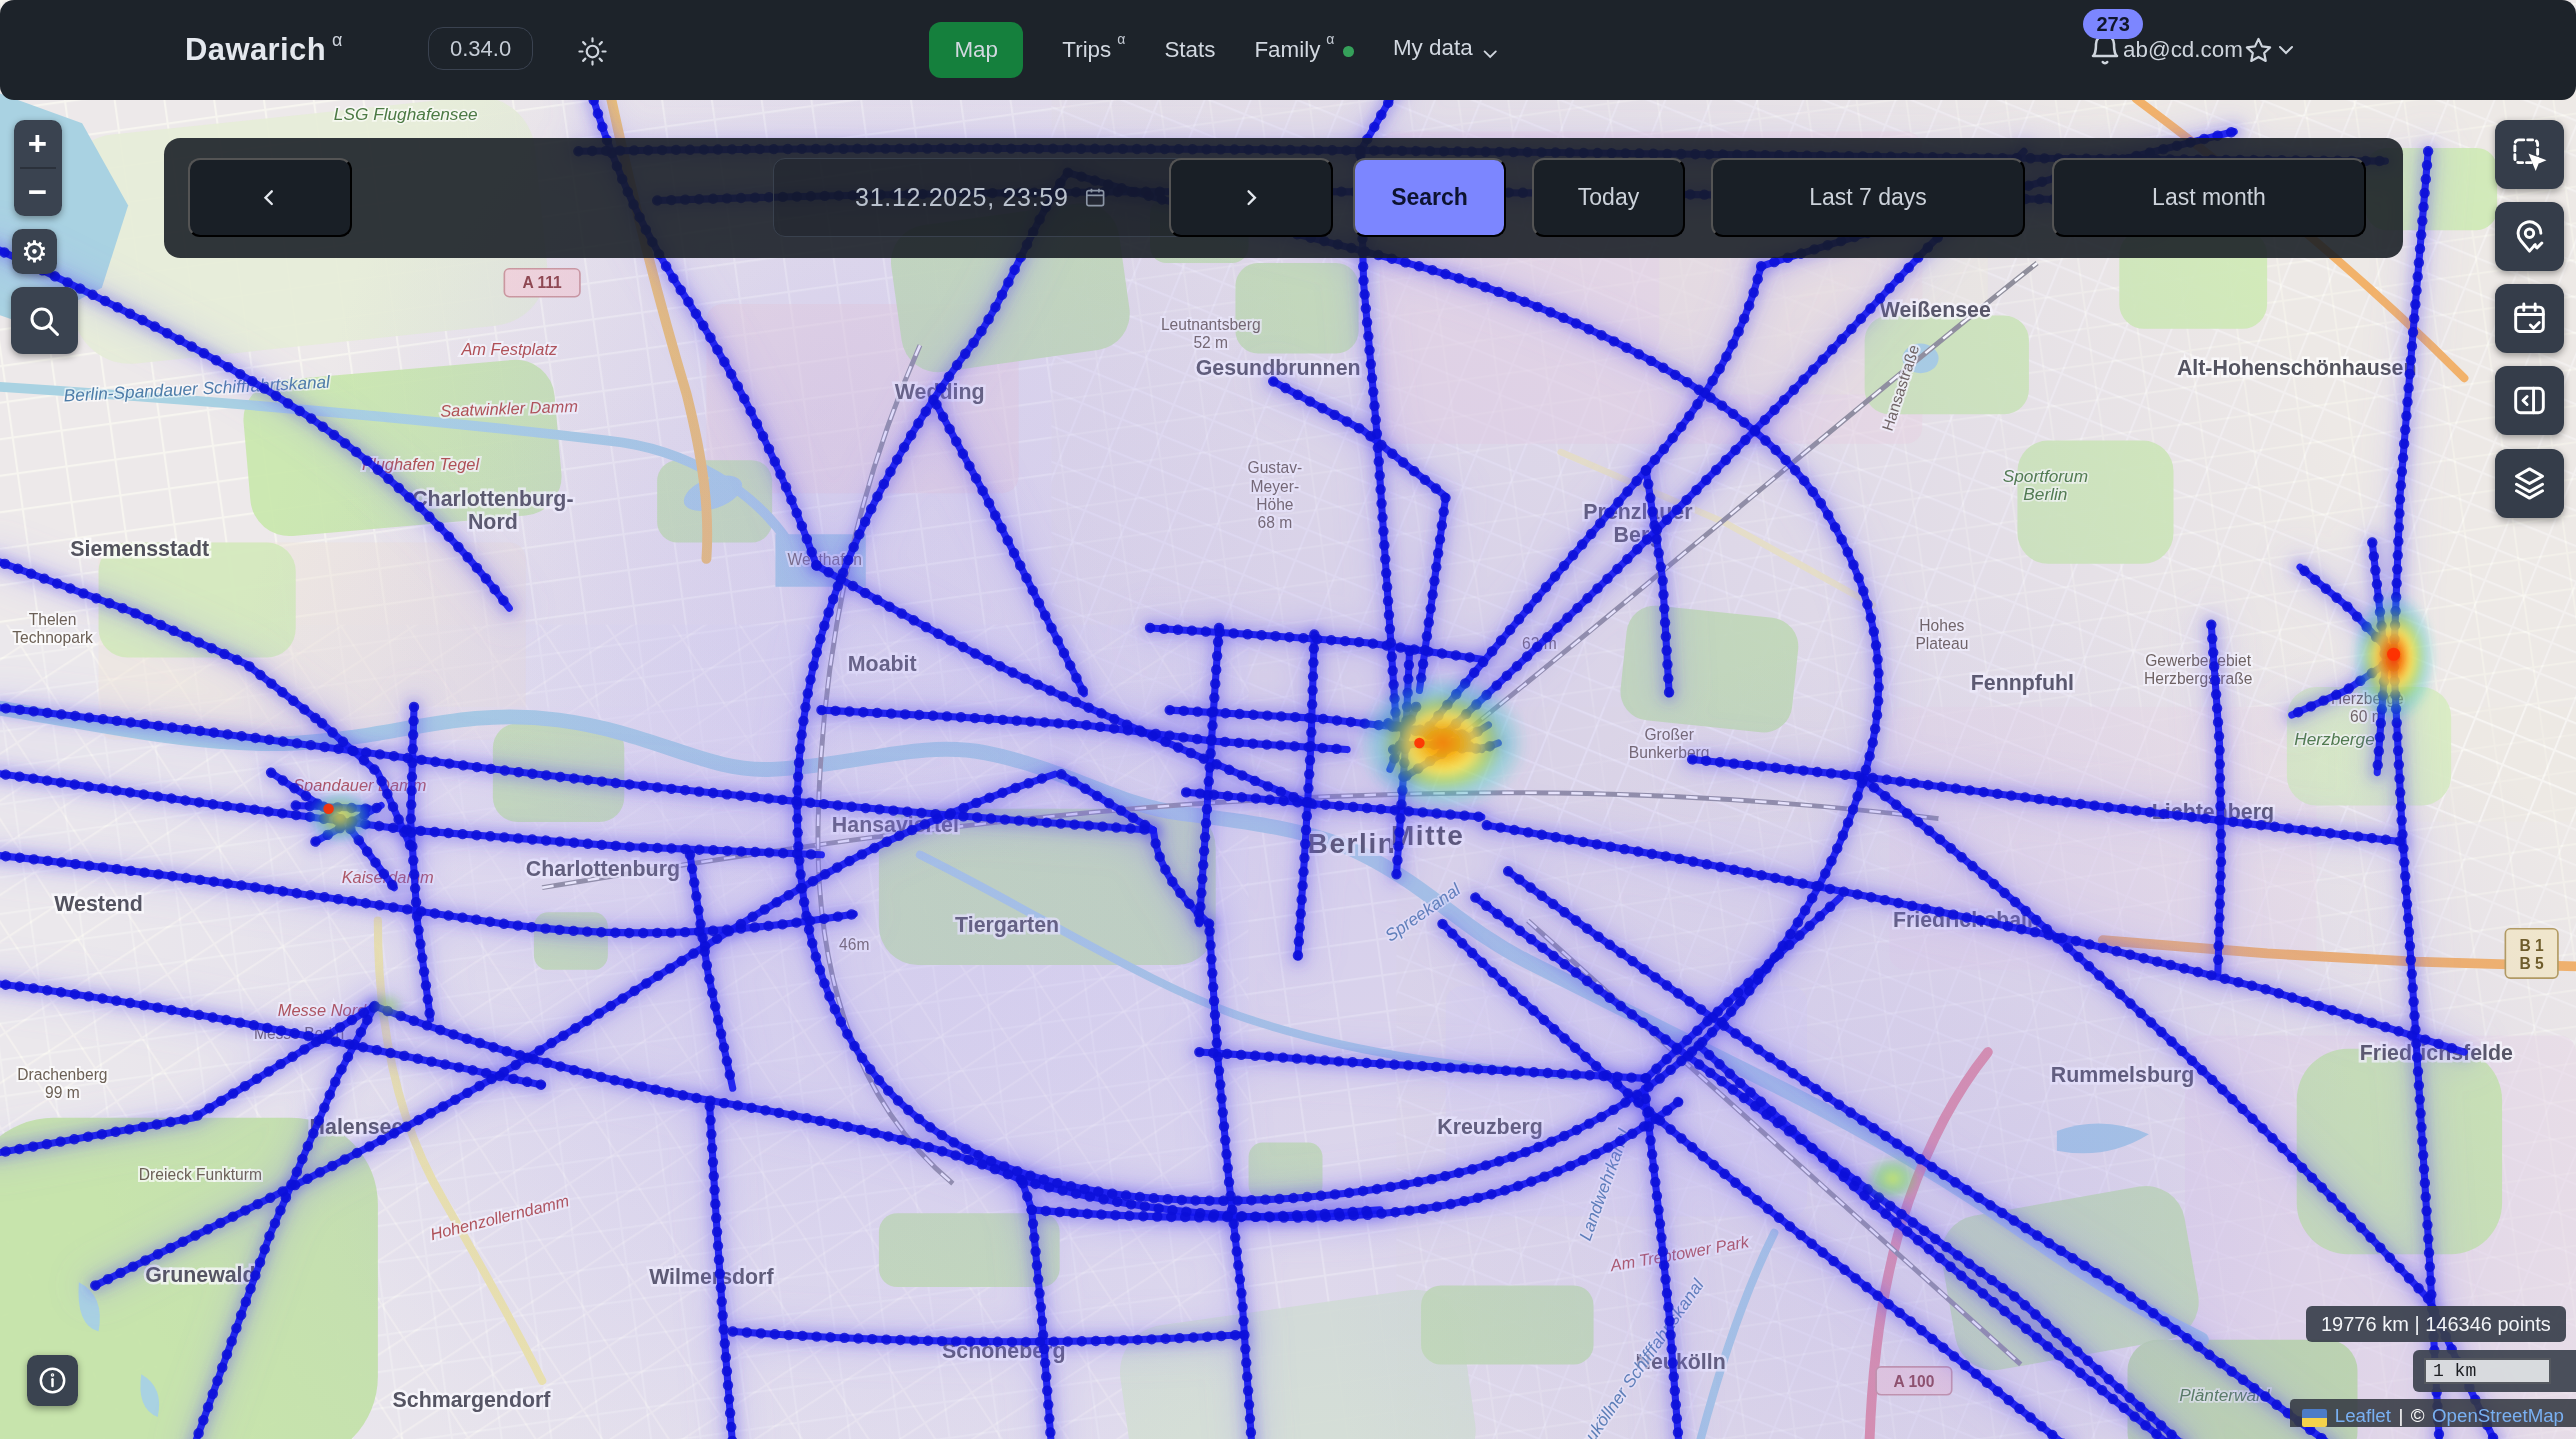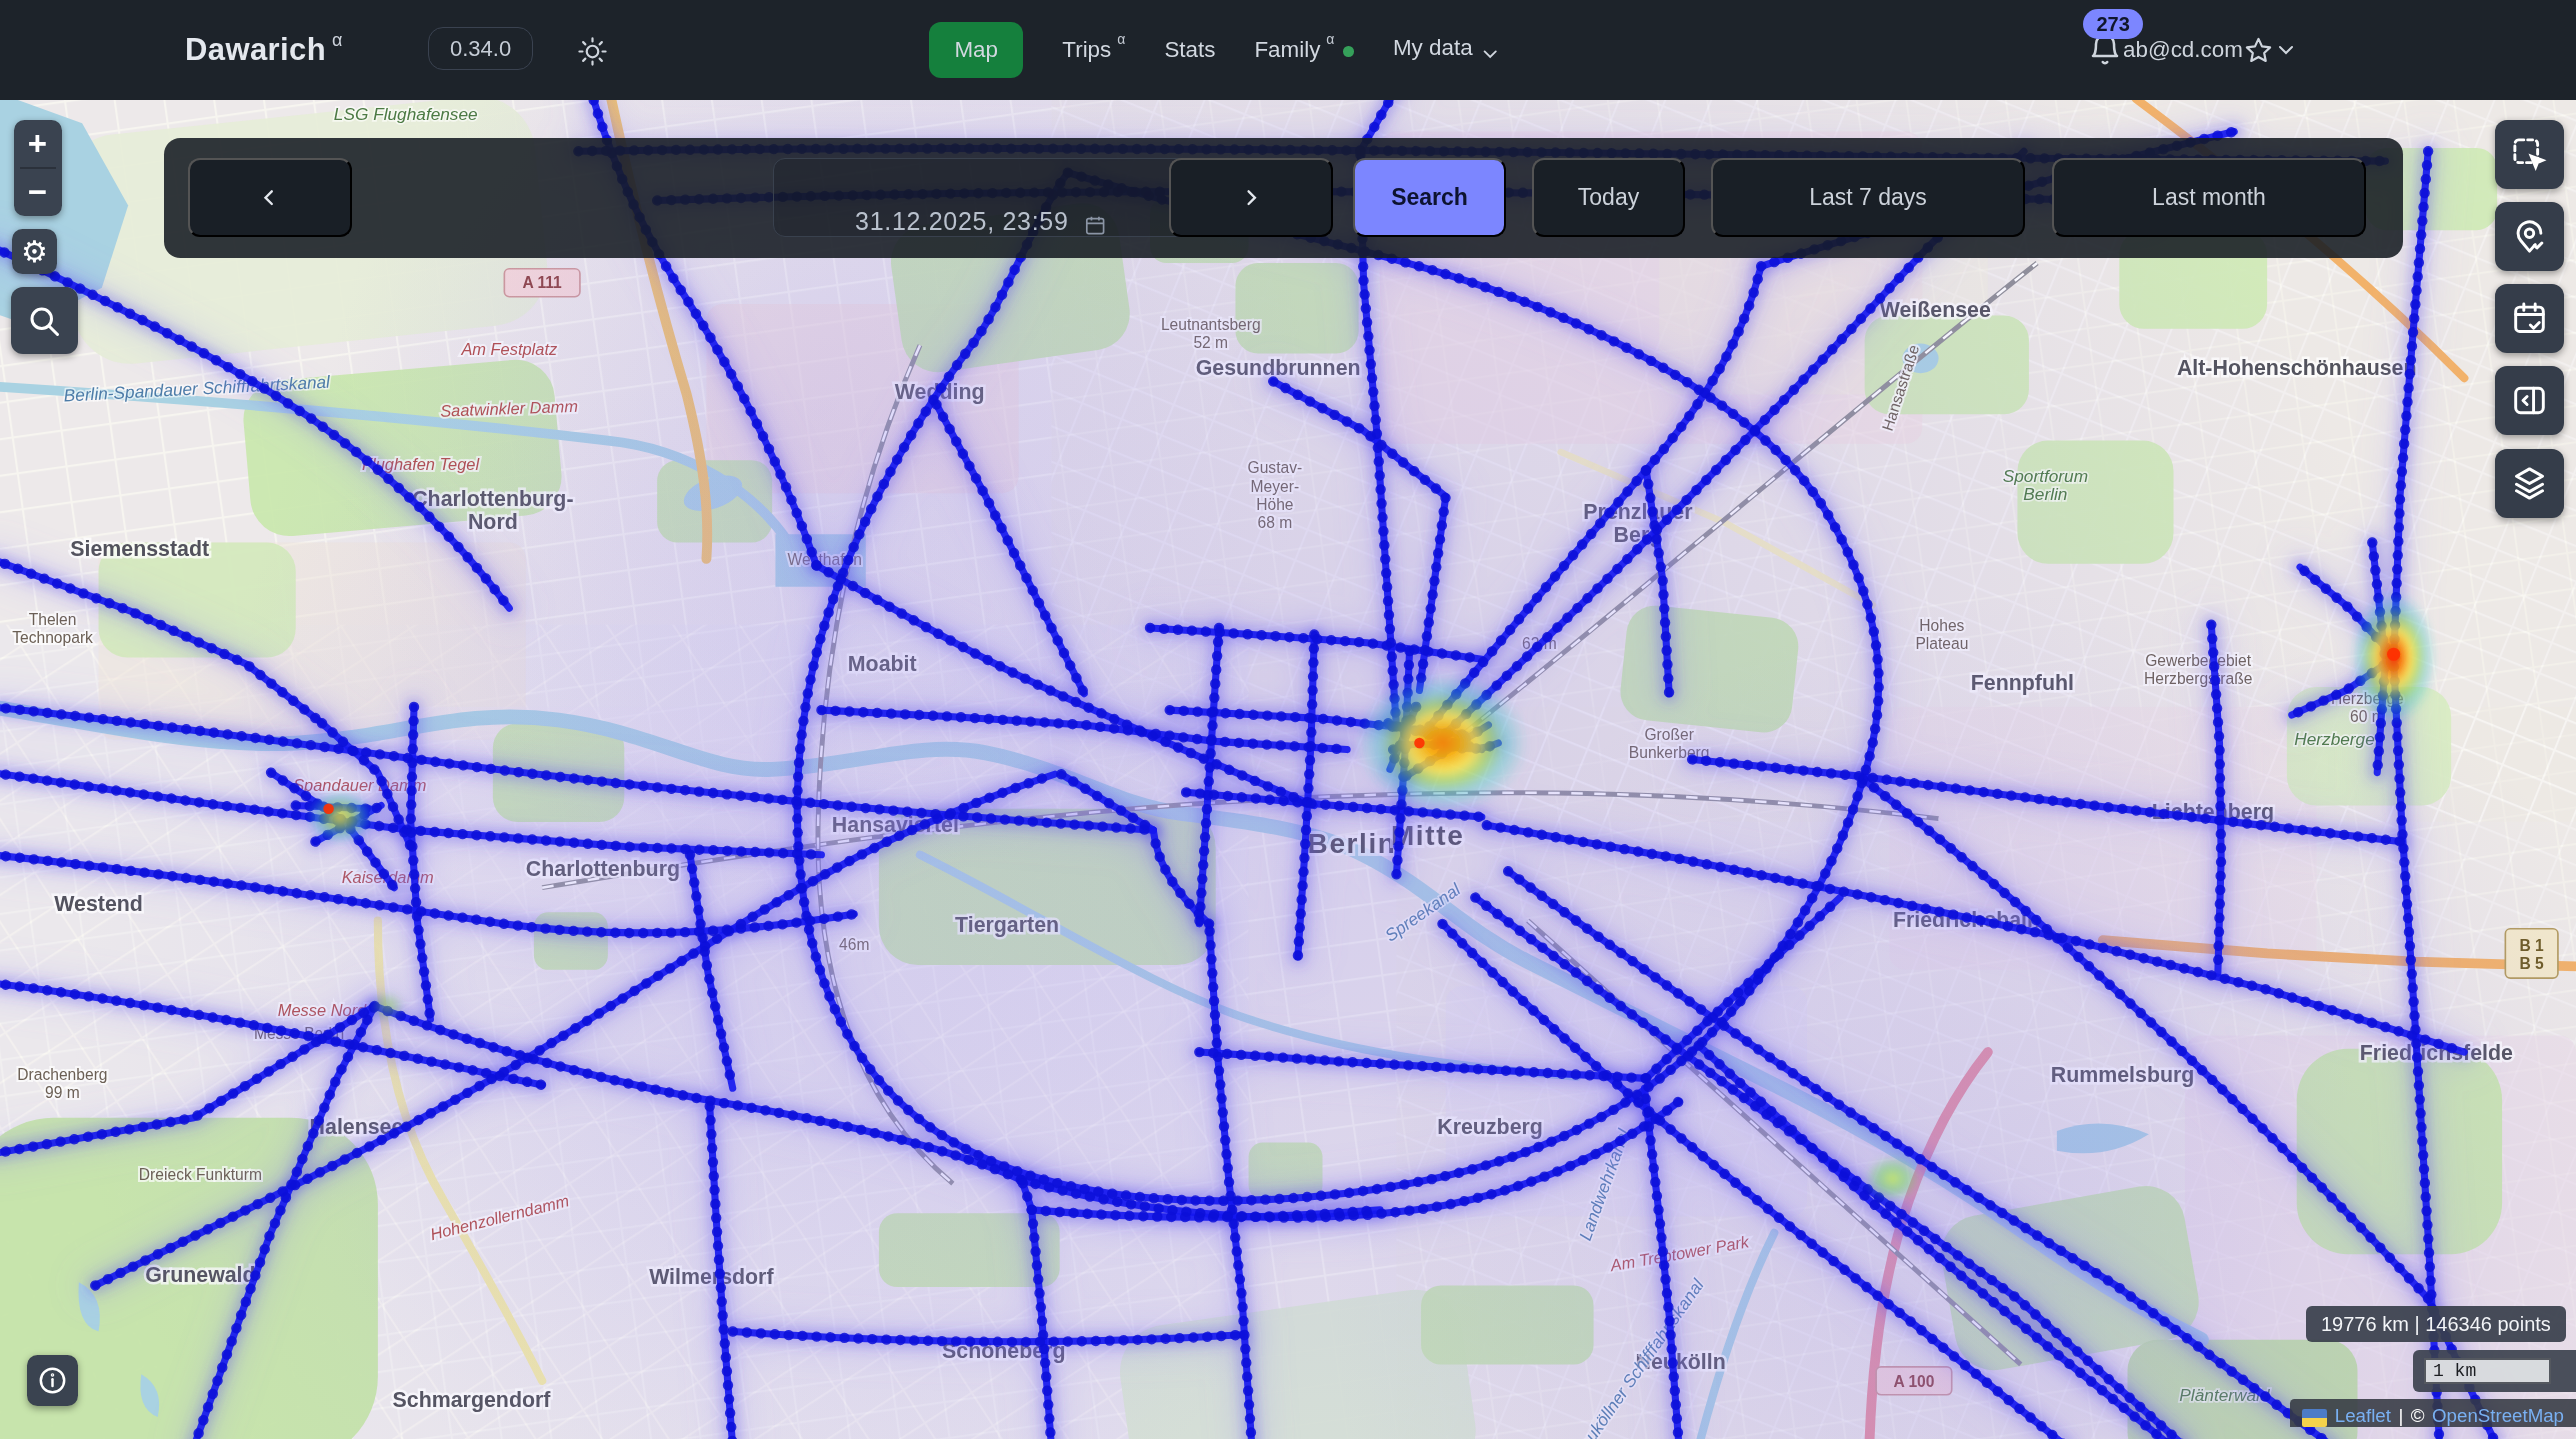--- a/index.html
+++ b/index.html
@@ -10,21 +10,21 @@
   #map-svg{position:absolute;left:0;top:0;}
   #map-svg text{font-family:"Liberation Sans",sans-serif;text-anchor:middle;}
   .lb-place{font-size:13px;font-weight:600;fill:#52525c;paint-order:stroke;stroke:rgba(255,255,255,.75);stroke-width:3px;}
   .lb-city{font-size:17px;font-weight:600;fill:#45454e;letter-spacing:1px;paint-order:stroke;stroke:rgba(255,255,255,.7);stroke-width:3.5px;}
   .lb-small{font-size:9.5px;fill:#6b5f54;paint-order:stroke;stroke:rgba(255,255,255,.7);stroke-width:2.5px;}
   .lb-street{font-size:10px;font-style:italic;fill:#b24b47;paint-order:stroke;stroke:rgba(255,255,255,.7);stroke-width:2.5px;}
   .lb-water{font-size:10.5px;font-style:italic;fill:#4d7ca8;paint-order:stroke;stroke:rgba(255,255,255,.6);stroke-width:2px;}
   .lb-green{font-size:10.5px;font-style:italic;fill:#4c7a44;paint-order:stroke;stroke:rgba(255,255,255,.6);stroke-width:2px;}
   .bdg-t{font-size:9.5px;font-weight:700;}
   
-  #navbar{position:absolute;left:0;top:0;width:2576px;height:100px;background:#1d232a;z-index:10;}
+  #navbar{position:absolute;left:0;top:0;width:2576px;height:100px;background:#1d232a;z-index:10;border-radius:14px;}
   .brand-wrap{position:absolute;left:185px;top:0;height:100px;display:flex;align-items:center;}
   .brand{font-size:31px;font-weight:700;color:#e4e8ee;letter-spacing:0.4px;}
   .brand-sup{font-size:18px;color:#cdd3dc;margin-left:6px;transform:translateY(-10.5px);display:inline-block;}
   .version{position:absolute;left:428px;top:27px;border:1.5px solid #3a4250;border-radius:15px;padding:7.5px 21px;font-size:22px;color:#c6cdd7;}
   .theme-btn{position:absolute;left:574px;top:33px;width:36px;height:36px;display:flex;align-items:center;justify-content:center;}
   .tabs{position:absolute;left:929px;top:0;height:100px;display:flex;align-items:center;gap:39px;}
   .tab{font-size:22.4px;color:#d2d8e0;display:flex;align-items:flex-start;gap:6px;padding:15px 0;}
   .tab.active{background:#15803d;padding:15px 25.4px;border-radius:12px;}
   .tab-sup{font-size:14px;color:#c4cad3;transform:translateY(-6px);}
   .status-dot{width:10.5px;height:10.5px;border-radius:50%;background:#35a05a;margin-top:9px;margin-left:3px;}
@@ -32,21 +32,21 @@
   .user-group{position:absolute;left:2087px;top:0;height:100px;display:flex;align-items:center;z-index:11;}
   .notif-badge{position:absolute;left:2083px;top:9px;background:#7c86ff;color:#10172c;font-weight:700;font-size:20px;padding:3.7px 13.5px;border-radius:18px;z-index:12;}
   .email{font-size:22.4px;color:#cfd5dd;}
   
   #filterbar{position:absolute;left:164px;top:138px;width:2239px;height:120px;background:rgba(22,27,34,.88);border-radius:16.4px;z-index:6;}
   .fb{position:absolute;top:20px;height:79px;border-radius:12px;display:flex;align-items:center;justify-content:center;font-size:23px;color:#ccd2da;background:#191f26;box-sizing:border-box;}
   .fb.date{background:rgba(16,20,26,.25);border:1.5px solid #39414e;color:#b9c1cd;font-size:25px;letter-spacing:0.7px;gap:15px;}
   .fb.primary{background:#7c86ff;color:#0d1330;font-weight:700;}
   #fb-prev{left:24px;width:164px;}
   #fb-date1{left:213px;width:374px;}
-  #fb-date2{left:609px;width:415px;align-items:flex-end;}
+  #fb-date2{left:609px;width:415px;}
   #fb-next{left:1005px;width:164px;}
   #fb-search{left:1189px;width:153px;}
   #fb-today{left:1368px;width:153px;}
   #fb-last7{left:1547px;width:314px;}
   #fb-month{left:1888px;width:314px;}
   
   .mctl{position:absolute;background:#3a4350;border-radius:10.5px;display:flex;align-items:center;justify-content:center;z-index:7;box-shadow:0 2.2px 7.5px rgba(0,0,0,.35);color:#fff;}
   #zoomctl{left:13.5px;top:120px;width:48px;height:96px;flex-direction:column;padding:0;}
   .zbtn{width:48px;height:48px;display:flex;align-items:center;justify-content:center;font-size:33px;font-weight:600;color:#fff;}
   .zdiv{width:36px;height:1.5px;background:#2b313b;}

